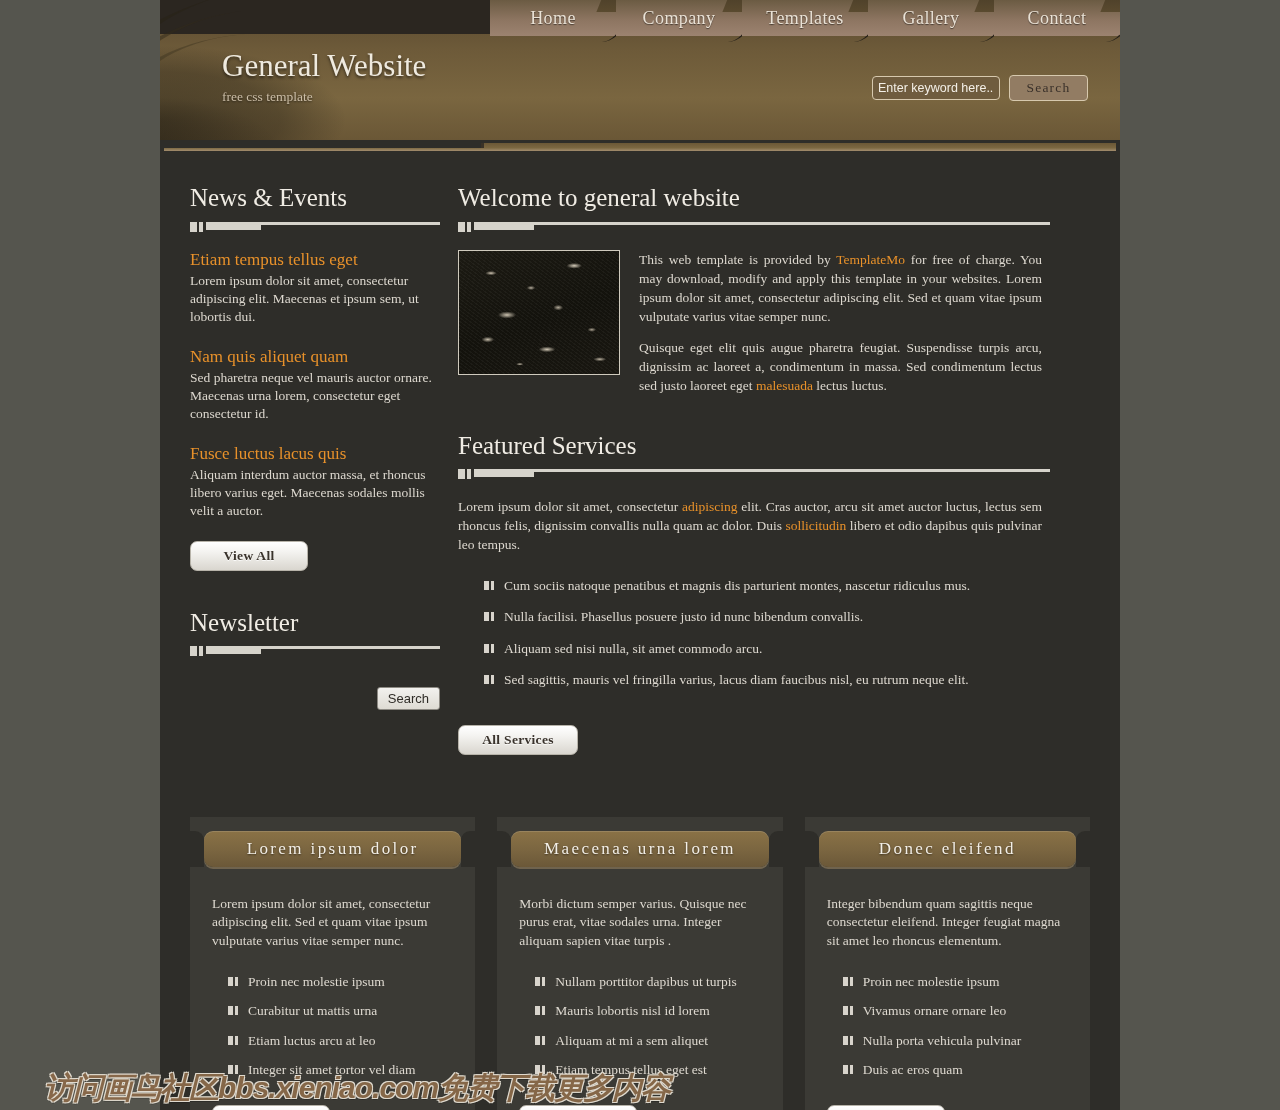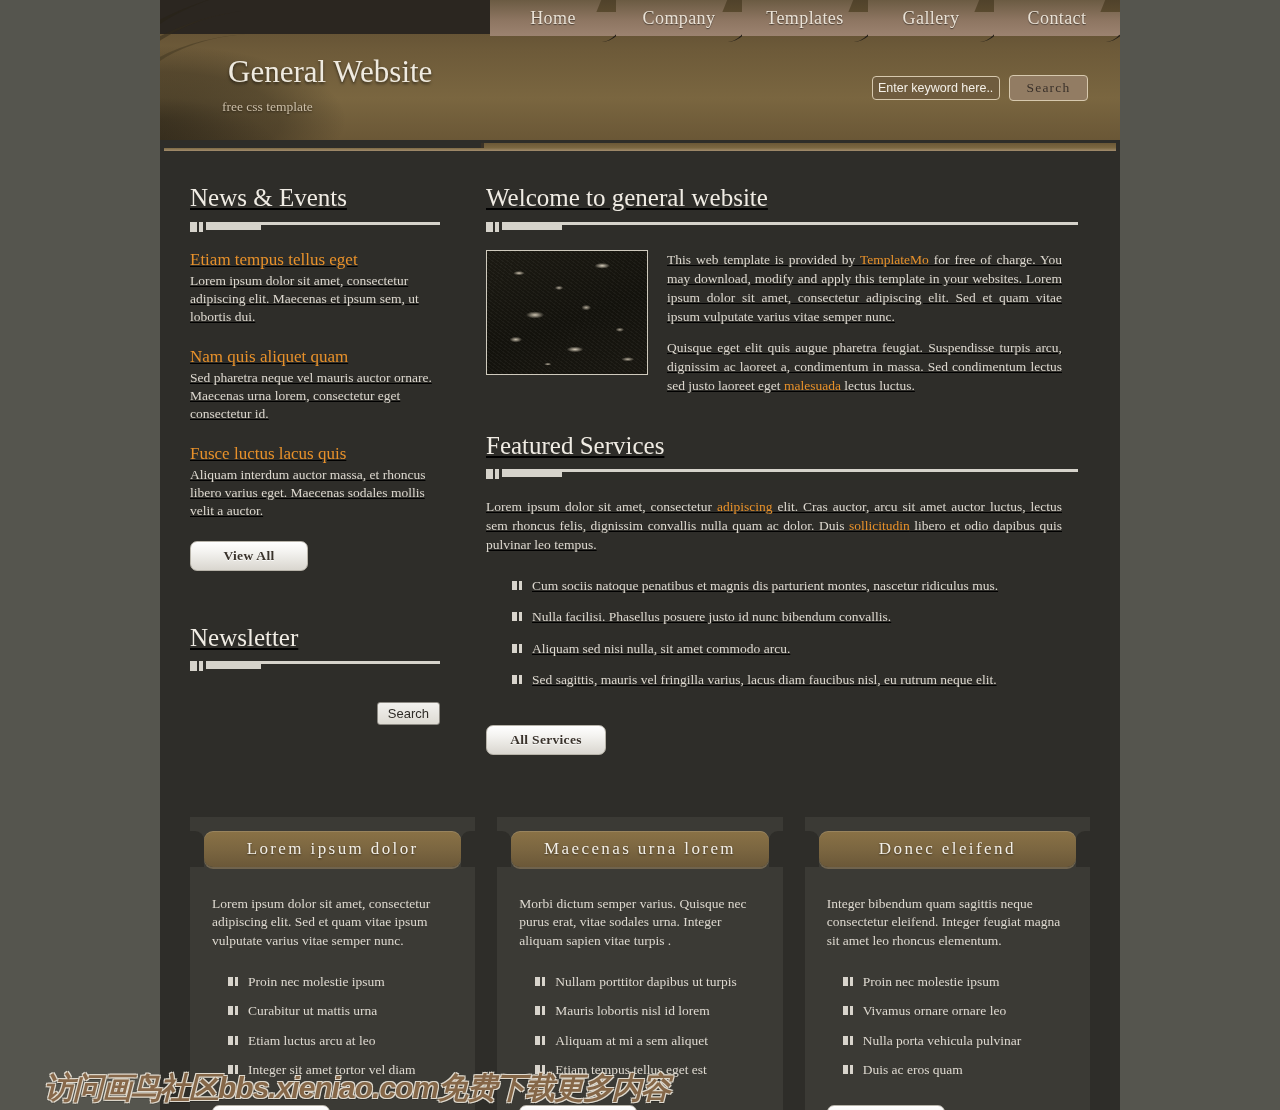--- a/index.html
+++ b/index.html
@@ -85,21 +85,21 @@
     width:30px; height:18px;
     background:linear-gradient(180deg,#4b3e28 0%,#5a4a2f 100%);
     transform:skewX(-22deg);
     pointer-events:none;
   }
 
   
   #brand { position:absolute; left:58px; top:45px; z-index:3; }
   #site-title {
     font-size:31px; color:#efeadf; font-weight:normal;
-    margin:10px; line-height:1.1;
+    margin:4px; line-height:1.1;
     text-shadow:0 2px 3px rgba(0,0,0,.55);
   }
   #site-slogan {
     font-size:13.5px; color:#cdbfa8; margin:6px 0 0 4px;
     text-shadow:0 1px 2px rgba(0,0,0,.5);
   }
 
   
   #header-search {
     position:absolute; right:32px; top:75px; z-index:3;
@@ -146,22 +146,21 @@
     background:#2e2d29;
     border-right:3px solid #3a3227;
   }
 
   
   #main {
     position:relative;
     width:960px;
     padding:30px 30px 0 30px;
     display:flex;
-    gap:46px;
-    text-decoration:underline;
+    gap:18px;
   }
 
   
   .sec-title {
     margin:0;
     font-weight:normal;
     color:#f0ece4;
     font-size:25px;
     line-height:1.1;
   }
@@ -202,21 +201,21 @@
     border-radius:7px;
     color:#3a332c;
     font-size:13.5px;
     font-weight:bold;
     letter-spacing:.3px;
     cursor:pointer;
     text-shadow:0 1px 0 rgba(255,255,255,.8);
   }
   .btn-light.wide { width:120px; }
 
-  #newsletter { margin-top:53px; }
+  #newsletter { margin-top:38px; }
   #newsletter-input {
     width:250px; height:24px;
     background:#fbfaf7;
     border:1px solid #b9b4aa;
     border-radius:2px;
     font-family:"Liberation Sans", sans-serif;
     font-size:13px;
     color:#56514a;
     padding:0 6px;
     outline:none;
@@ -261,21 +260,21 @@
       radial-gradient(ellipse 9px 3px at 88% 88%, #bdb4a2 0%, rgba(189,180,162,0) 70%),
       radial-gradient(ellipse 5px 2px at 38% 92%, #c2b9a7 0%, rgba(194,185,167,0) 70%),
       repeating-linear-gradient(37deg, rgba(255,255,255,.035) 0 1px, rgba(0,0,0,.05) 1px 3px),
       linear-gradient(160deg,#1d1b14 0%,#14130d 55%,#1a1812 100%);
   }
   .body-text {
     color:#ddd8cf;
     font-size:13.5px;
     line-height:1.42;
     text-align:justify;
-    margin:0 16px 12px 0;
+    margin:0 8px 12px 0;
   }
   .body-text:last-child { margin-bottom:0; }
   a.hl { color:#e8912a; text-decoration:none; }
 
   #featured { margin-top:36px; }
   .check-list { list-style:none; margin:22px 0 0 0; padding:0 0 0 26px; }
   .check-list li {
     position:relative;
     color:#ded9d0;
     font-size:13.5px;

